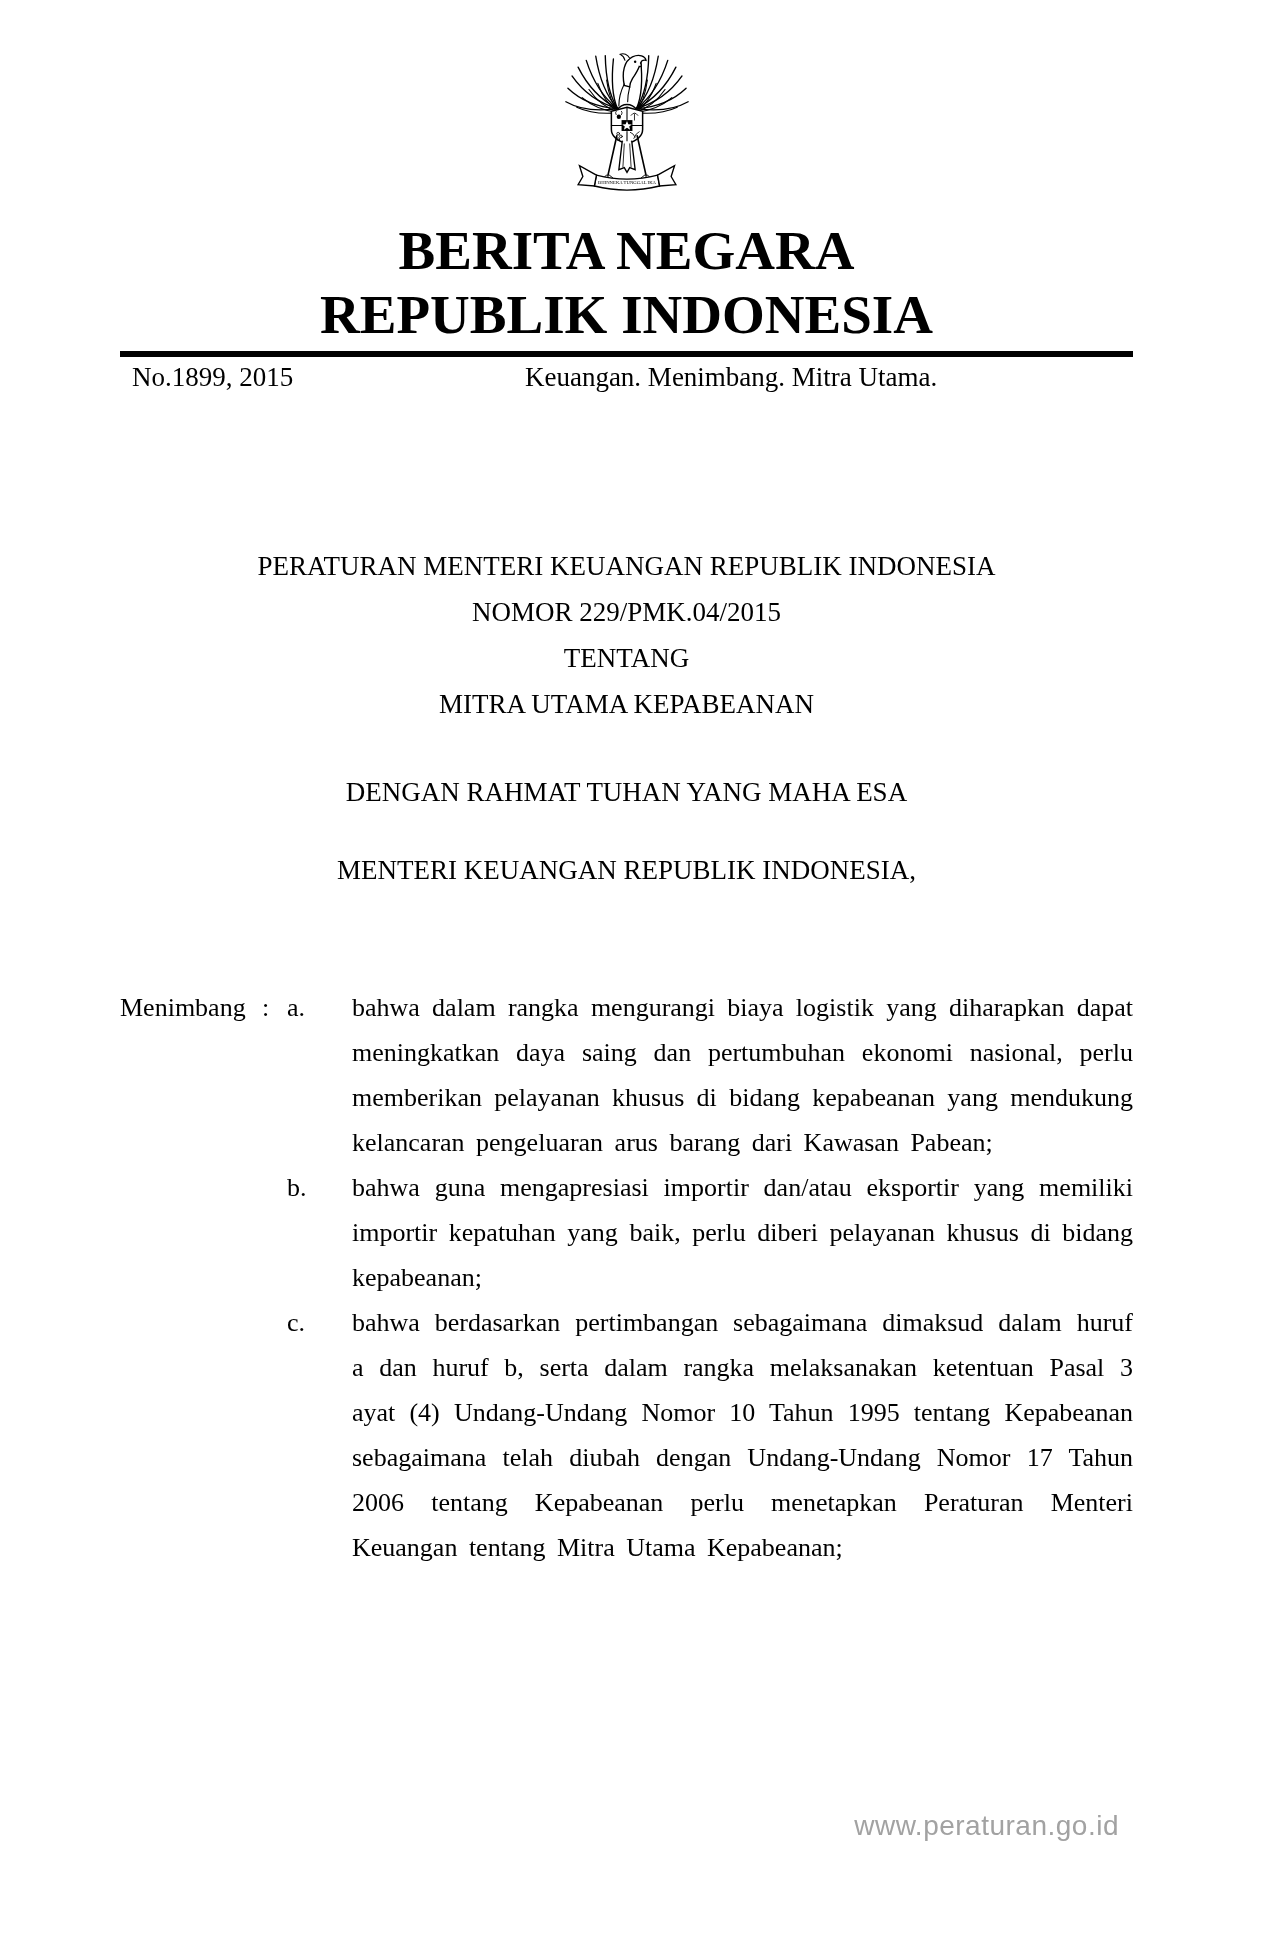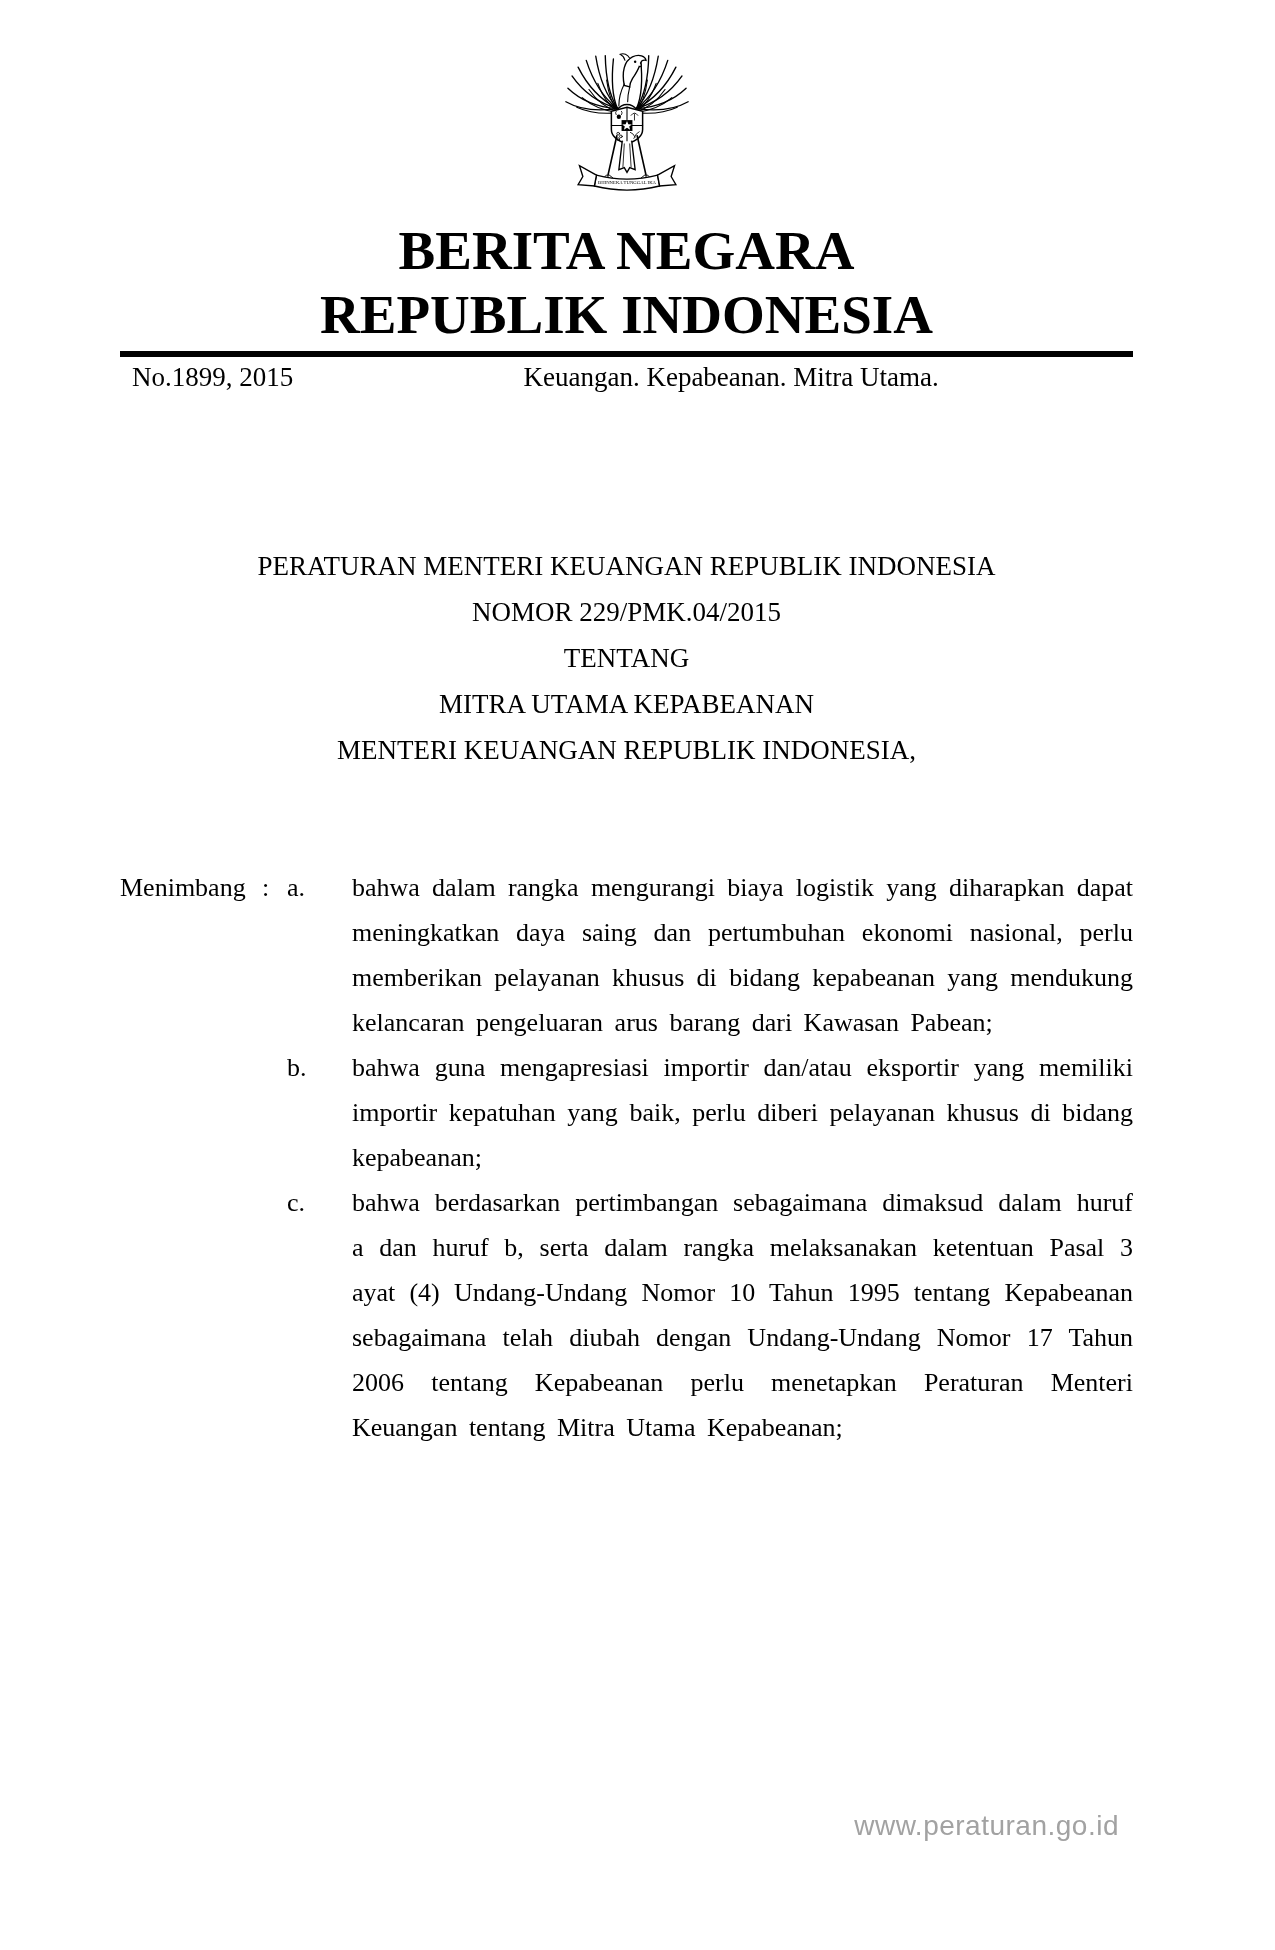--- a/index.html
+++ b/index.html
@@ -14,21 +14,21 @@
     font-size:55px;line-height:64px;letter-spacing:0px;}
   .rule{border:0;border-top:6px solid #000;margin:4px 0 0 0;}
   .issue-row{display:flex;align-items:baseline;margin-top:4px;font-size:27px;line-height:32px;gap:36px;}
   .issue-number{flex:0 0 auto;padding-left:12px;}
   .issue-subject{flex:1 1 auto;text-align:center;}
 
   
   .reg-heading{margin-top:150px;text-align:center;font-size:27px;line-height:46px;}
   .reg-heading div{white-space:nowrap;}
   .invocation{margin-top:42px;text-align:center;font-size:27px;line-height:46px;}
-  .official{text-align:center;font-size:27px;line-height:46px;}
+  .official{margin-top:32px;text-align:center;font-size:27px;line-height:46px;}
 
   
   .considerations{margin-top:92px;font-size:26px;line-height:45px;}
   .c-row{display:grid;grid-template-columns:142px 25px 65px 1fr;align-items:start;}
   .c-label{text-align:left;}
   .c-colon{text-align:left;}
   .c-marker{text-align:left;}
   .c-text{text-align:justify;word-spacing:5px;}
 
   
@@ -113,30 +113,31 @@
         <text x="100" y="209" font-size="7" text-anchor="middle" fill="#000" stroke="none" font-family="Liberation Serif, serif">BHINNEKA TUNGGAL IKA</text>
       </svg>
     </div>
 
     <h1 class="gazette-title"><span>BERITA NEGARA</span><br><span>REPUBLIK INDONESIA</span></h1>
 
     <hr class="rule">
 
     <div class="issue-row">
       <span class="issue-number">No.1899, 2015</span>
-      <span class="issue-subject">Keuangan. Kepabeanan. Mitra Utama.</span>
+      <span class="issue-subject">Keuangan. Menimbang. Mitra Utama.</span>
     </div>
 
     <div class="reg-heading">
       <div>PERATURAN MENTERI KEUANGAN REPUBLIK INDONESIA</div>
       <div>NOMOR 229/PMK.04/2015</div>
       <div>TENTANG</div>
       <div>MITRA UTAMA KEPABEANAN</div>
     </div>
 
+    <div class="invocation">DENGAN RAHMAT TUHAN YANG MAHA ESA</div>
     <div class="official">MENTERI KEUANGAN REPUBLIK INDONESIA,</div>
 
     <div class="considerations">
 
       <div class="c-row">
         <span class="c-label">Menimbang</span>
         <span class="c-colon">:</span>
         <span class="c-marker">a.</span>
         <span class="c-text">bahwa dalam rangka mengurangi biaya logistik yang diharapkan dapat meningkatkan daya saing dan pertumbuhan ekonomi nasional, perlu memberikan pelayanan khusus di bidang kepabeanan yang mendukung kelancaran pengeluaran arus barang dari Kawasan Pabean;</span>
       </div>

